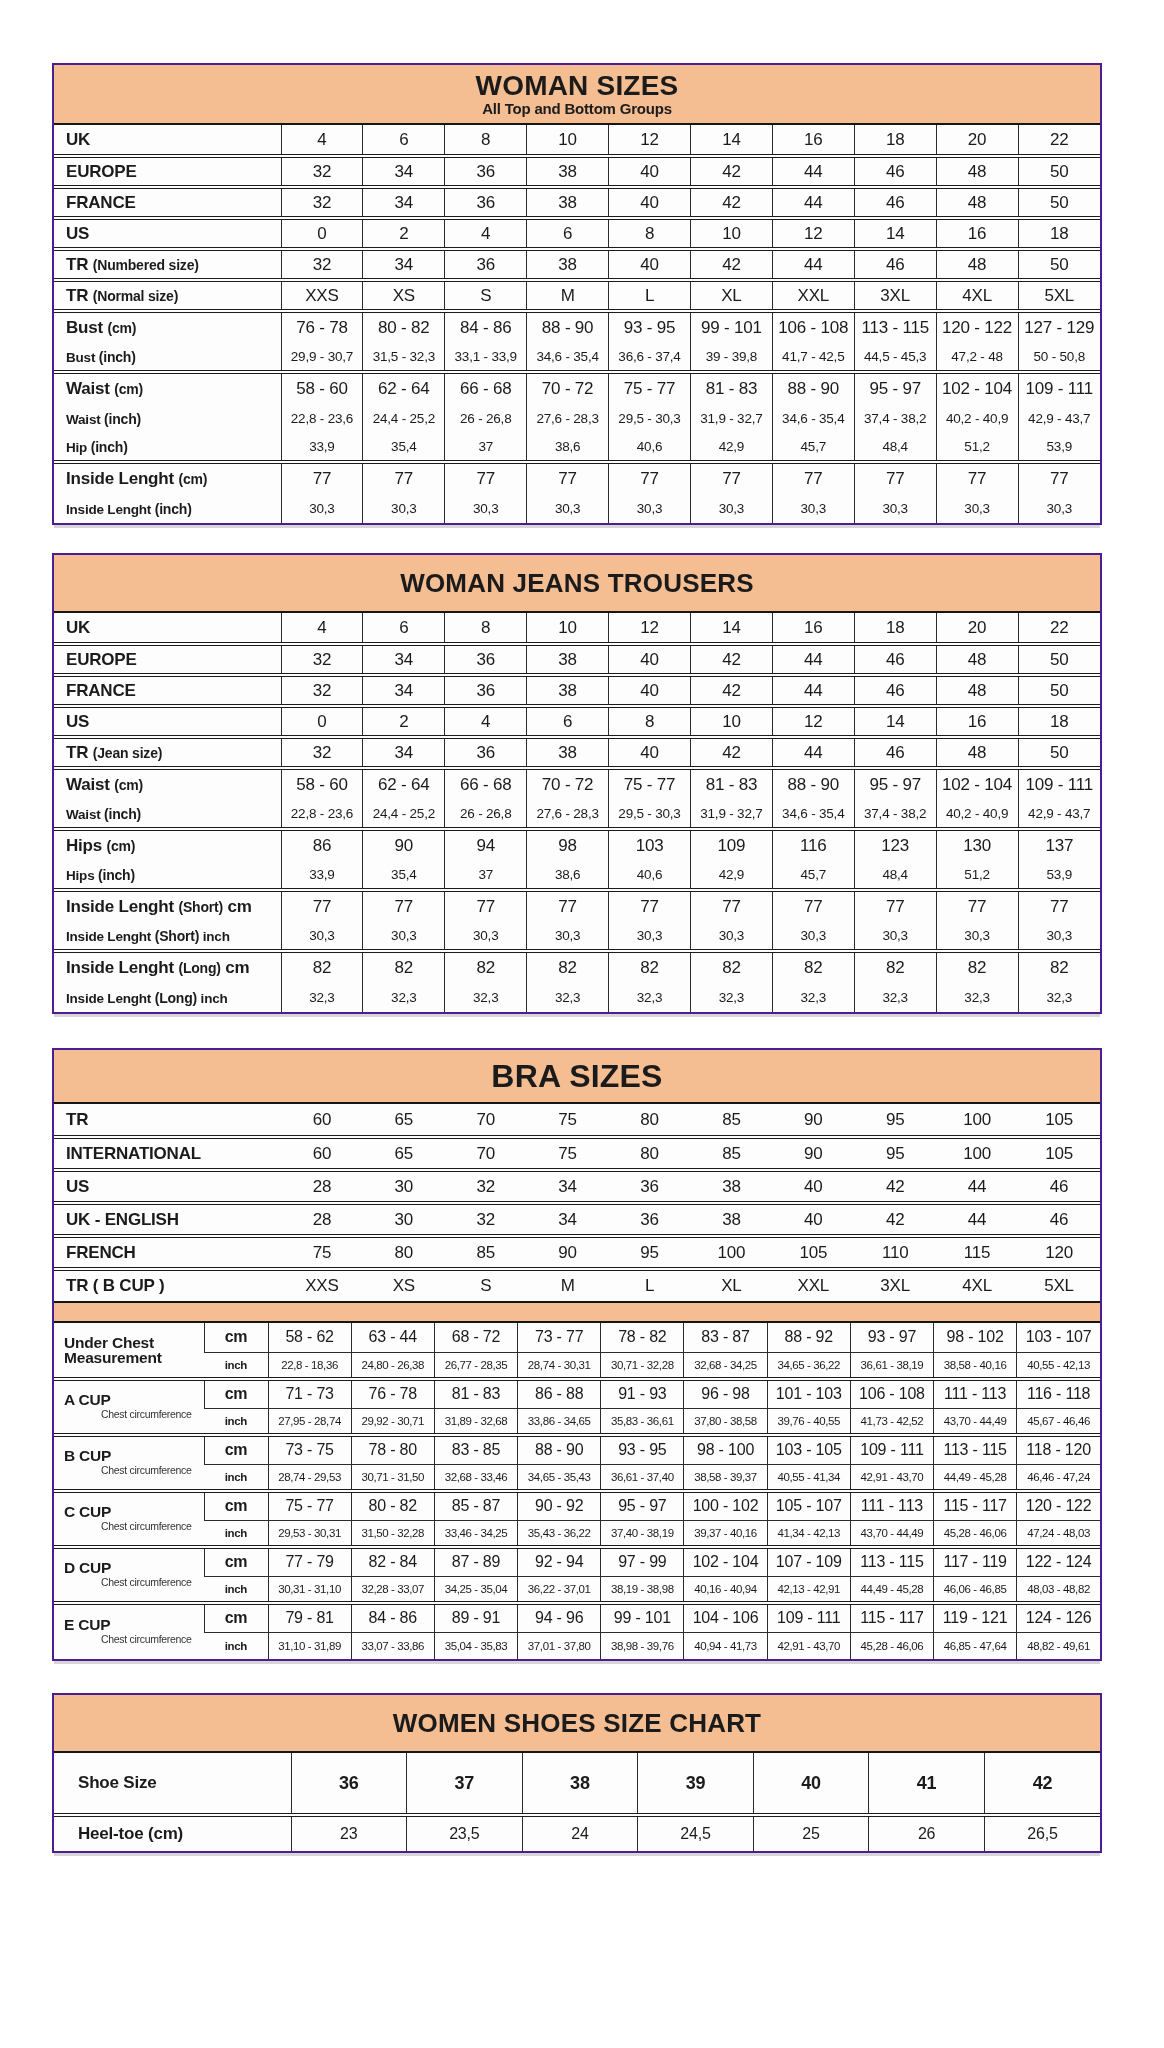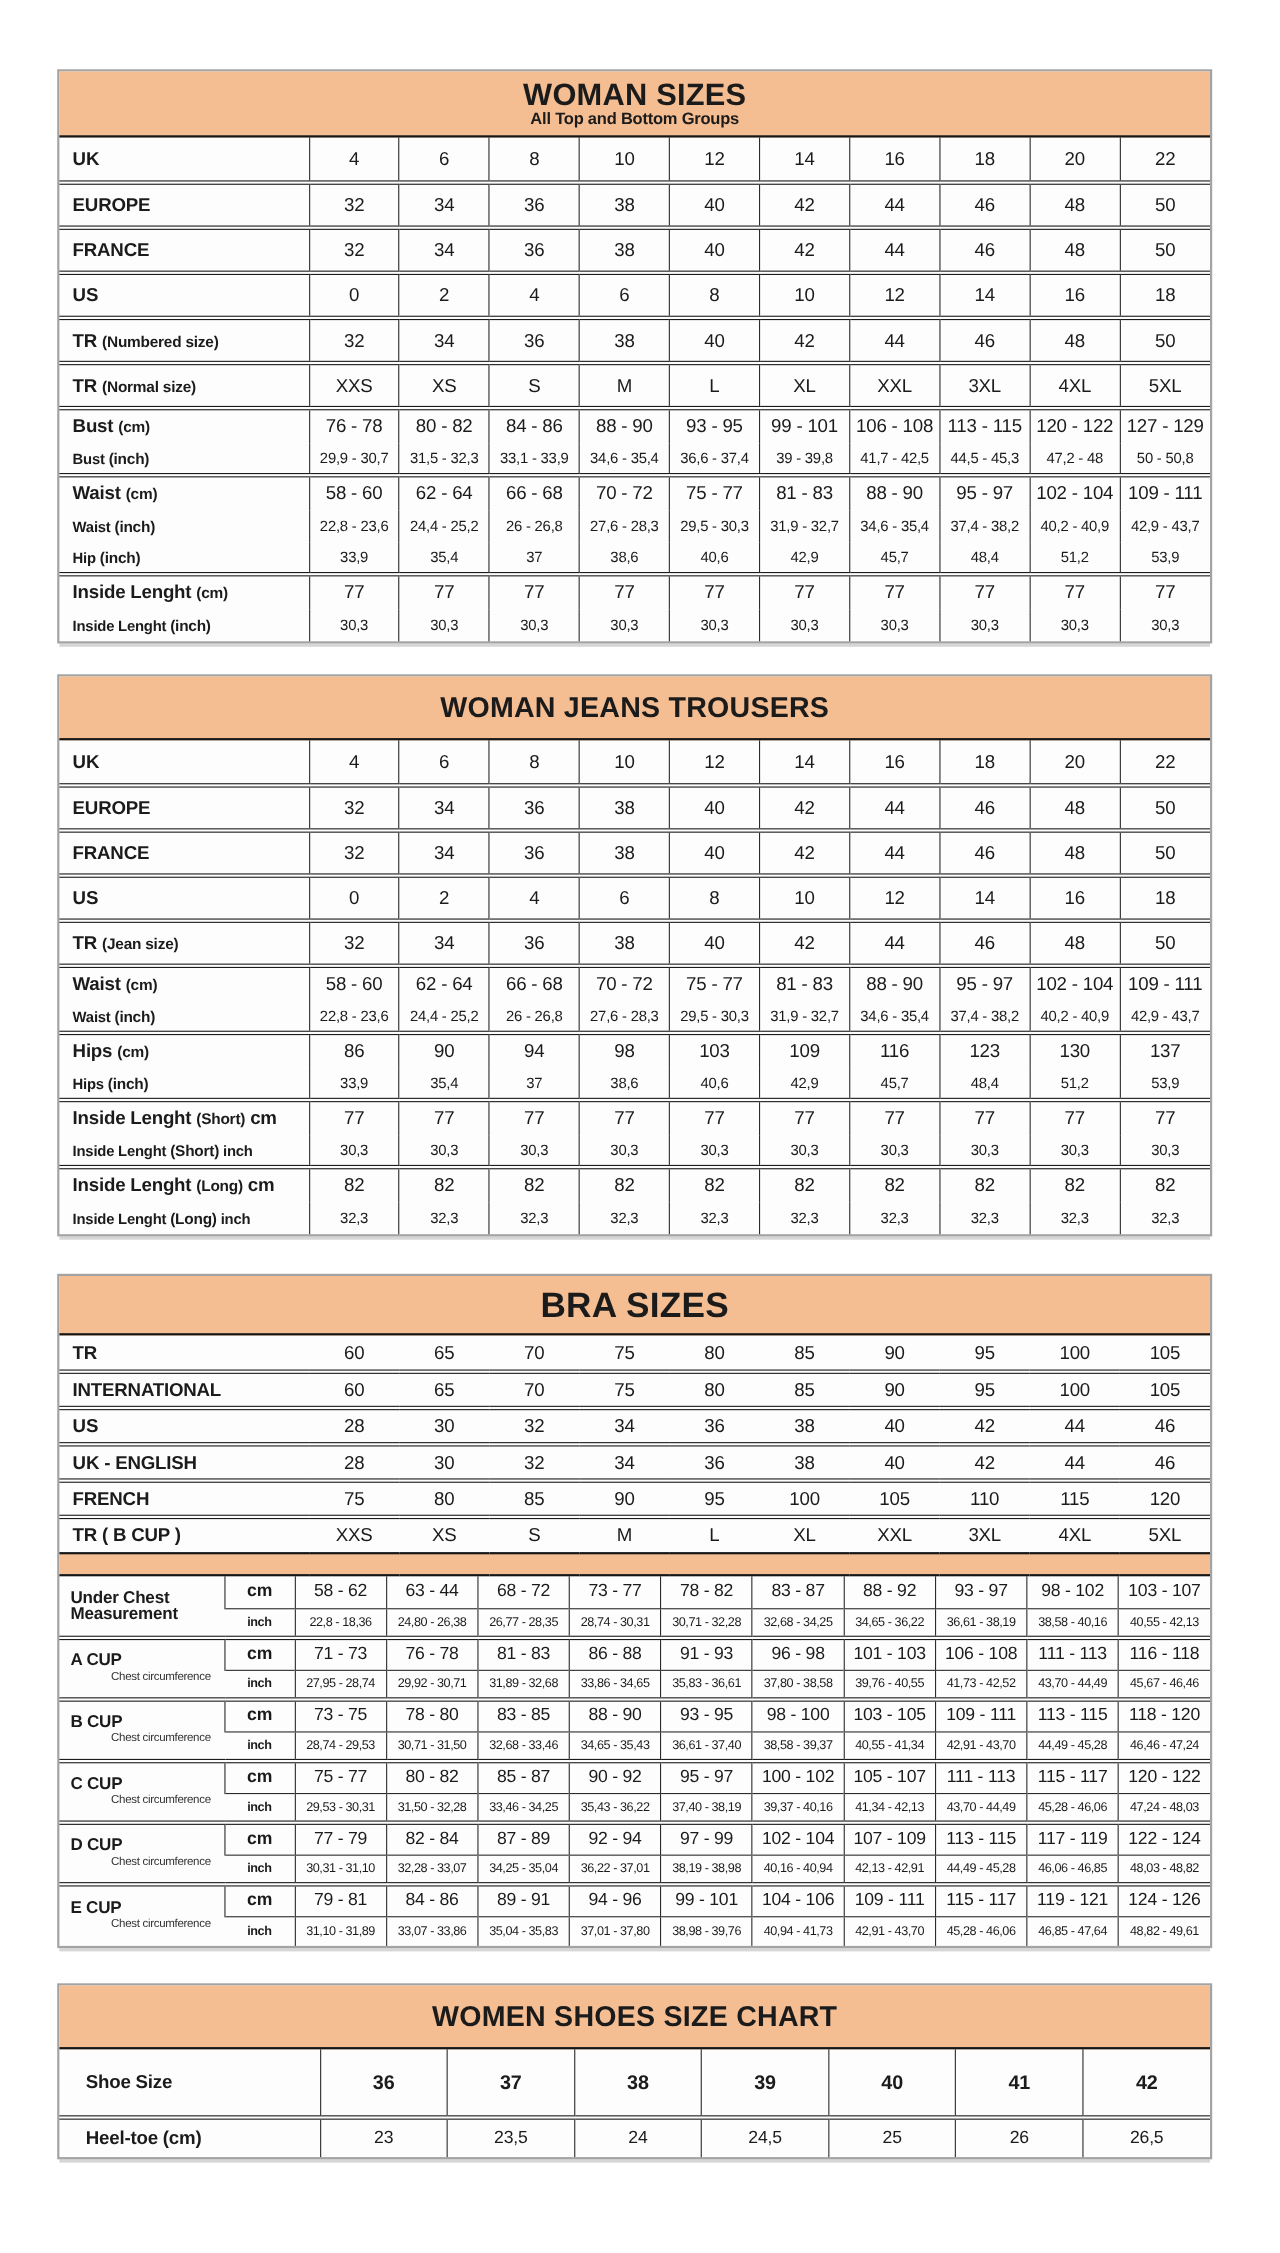--- a/index.html
+++ b/index.html
@@ -3,41 +3,41 @@
 <meta charset="utf-8">
 <style>
   html,body{margin:0;padding:0;background:#ffffff;}
   body{
     width:1164px;height:2048px;overflow:hidden;
     font-family:"Liberation Sans",sans-serif;color:#1b1b1b;
     -webkit-font-smoothing:antialiased;letter-spacing:-0.2px;
   }
   .page{padding:63px 0 0 52px;}
   .size-table{
-    width:1046px;border:2px solid #a3a3a3;background:#fdfdfd;
+    width:1046px;border:2px solid #4c1d95;background:#fdfdfd;
     box-shadow:0 5px 0 -2px #d6d6d6;
   }
   .gap1{height:28px} .gap2{height:34px} .gap3{height:32px}
   .band{
     background:#F4BD92;border-bottom:2px solid #161616;
     text-align:center;display:flex;flex-direction:column;justify-content:center;
   }
   .band-t1{height:58px}
   .band-t2{height:56px}
   .band-t3{height:52px}
   .band-t4{height:56px}
   .band .title{font-weight:bold;font-size:28px;line-height:30px;letter-spacing:0.2px;}
   .band .subtitle{font-weight:bold;font-size:15px;line-height:16px;}
   table{border-collapse:collapse;width:100%;table-layout:fixed;}
   td{padding:0 2px;text-align:center;vertical-align:middle;overflow:hidden;white-space:nowrap;}
   td.lbl{text-align:left;padding-left:12px;font-weight:bold;font-size:17px;}
   td.lbl .paren{font-size:14px;}
   
   .grid td + td{border-left:1px solid #2b2b2b;}
-  tr.single{height:41px;}
+  tr.single{height:31px;}
   tr.single td{border-top:4px double #1b1b1b;font-size:17px;}
   tr.first td{border-top:none !important;}
   tr.pair-top{height:32px;}
   tr.pair-top td{border-top:4px double #1b1b1b;font-size:17px;border-bottom:0;}
   tr.pair-bottom{height:29px;}
   tr.pair-bottom td{border-top:0;font-size:13.5px;}
   
   .bra-band td{border-left:none !important;}
   tr.bra-row{height:33px;}
   tr.bra-row td{border-top:4px double #1b1b1b;font-size:17px;}

